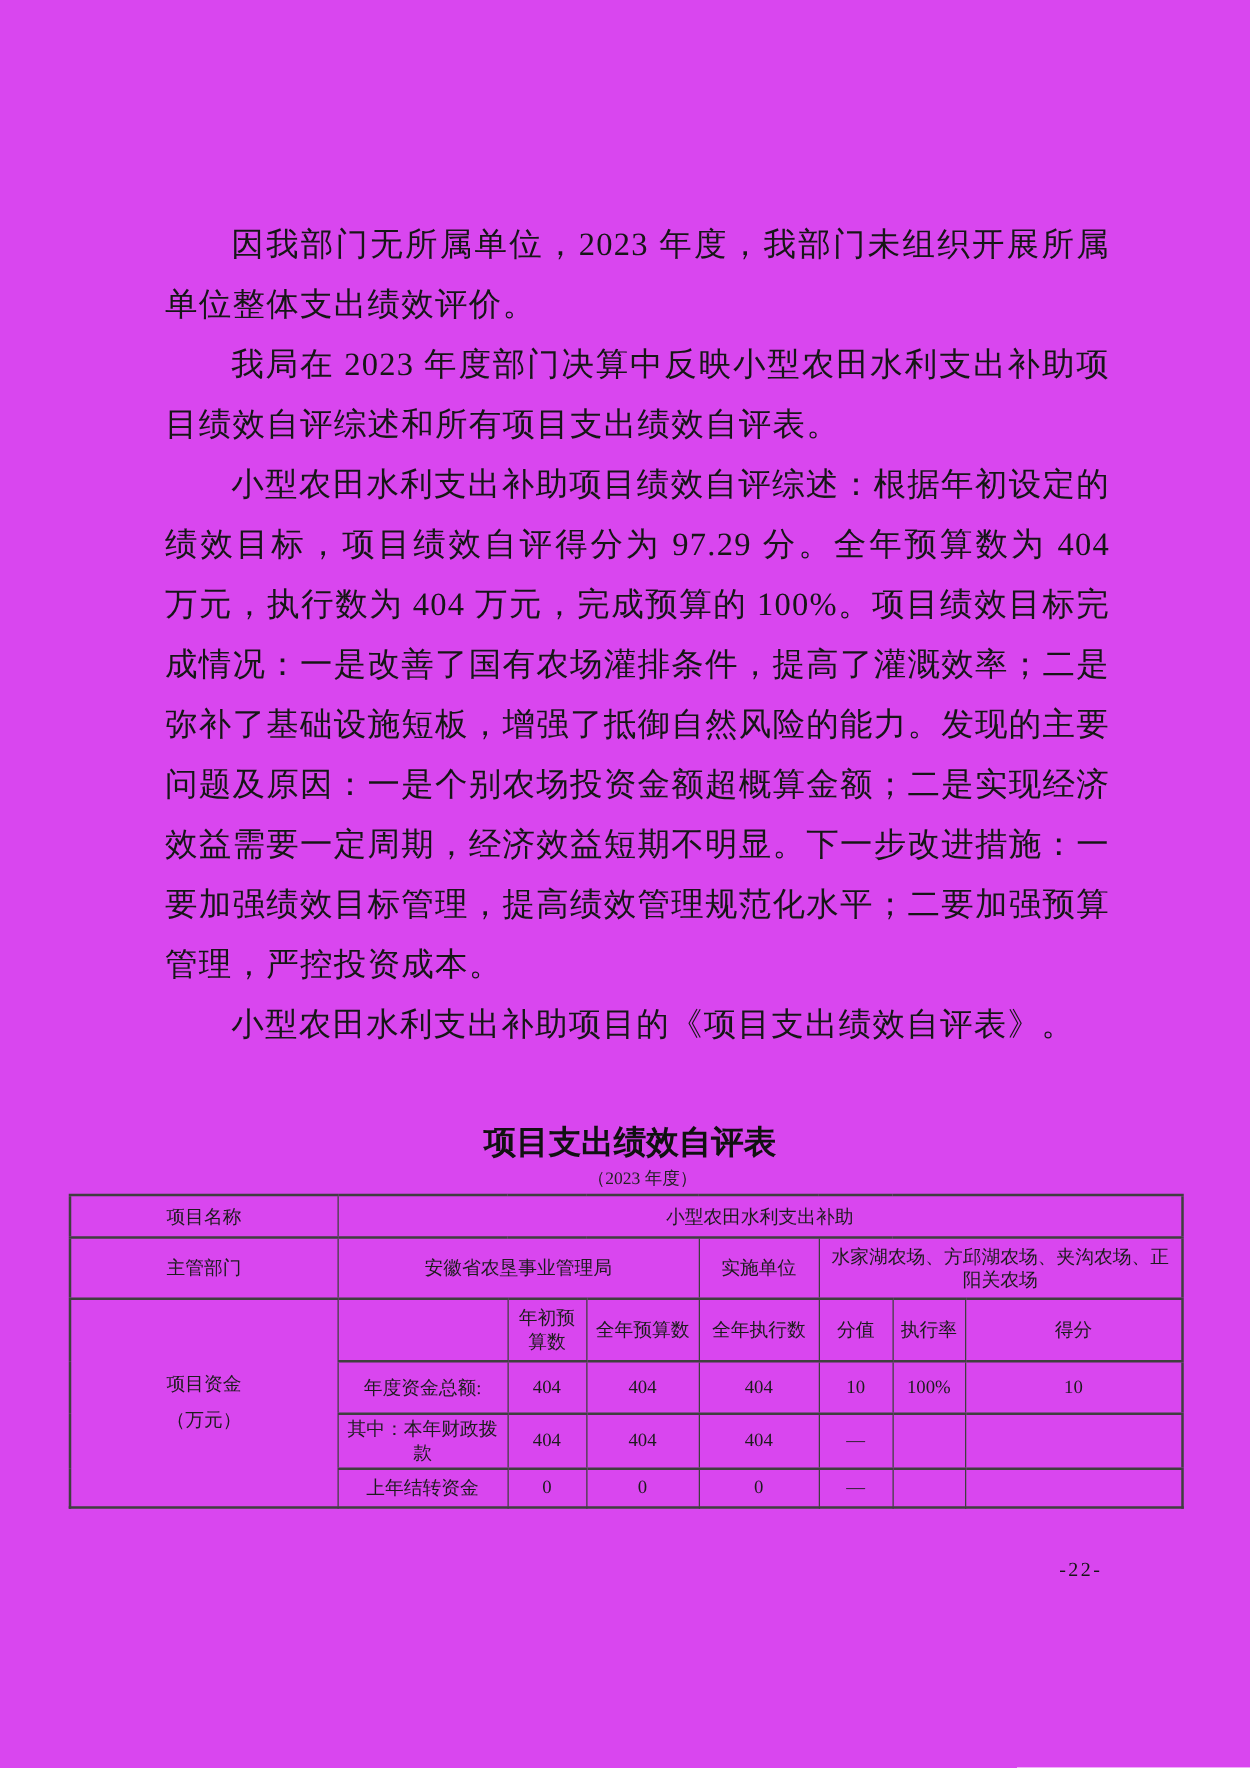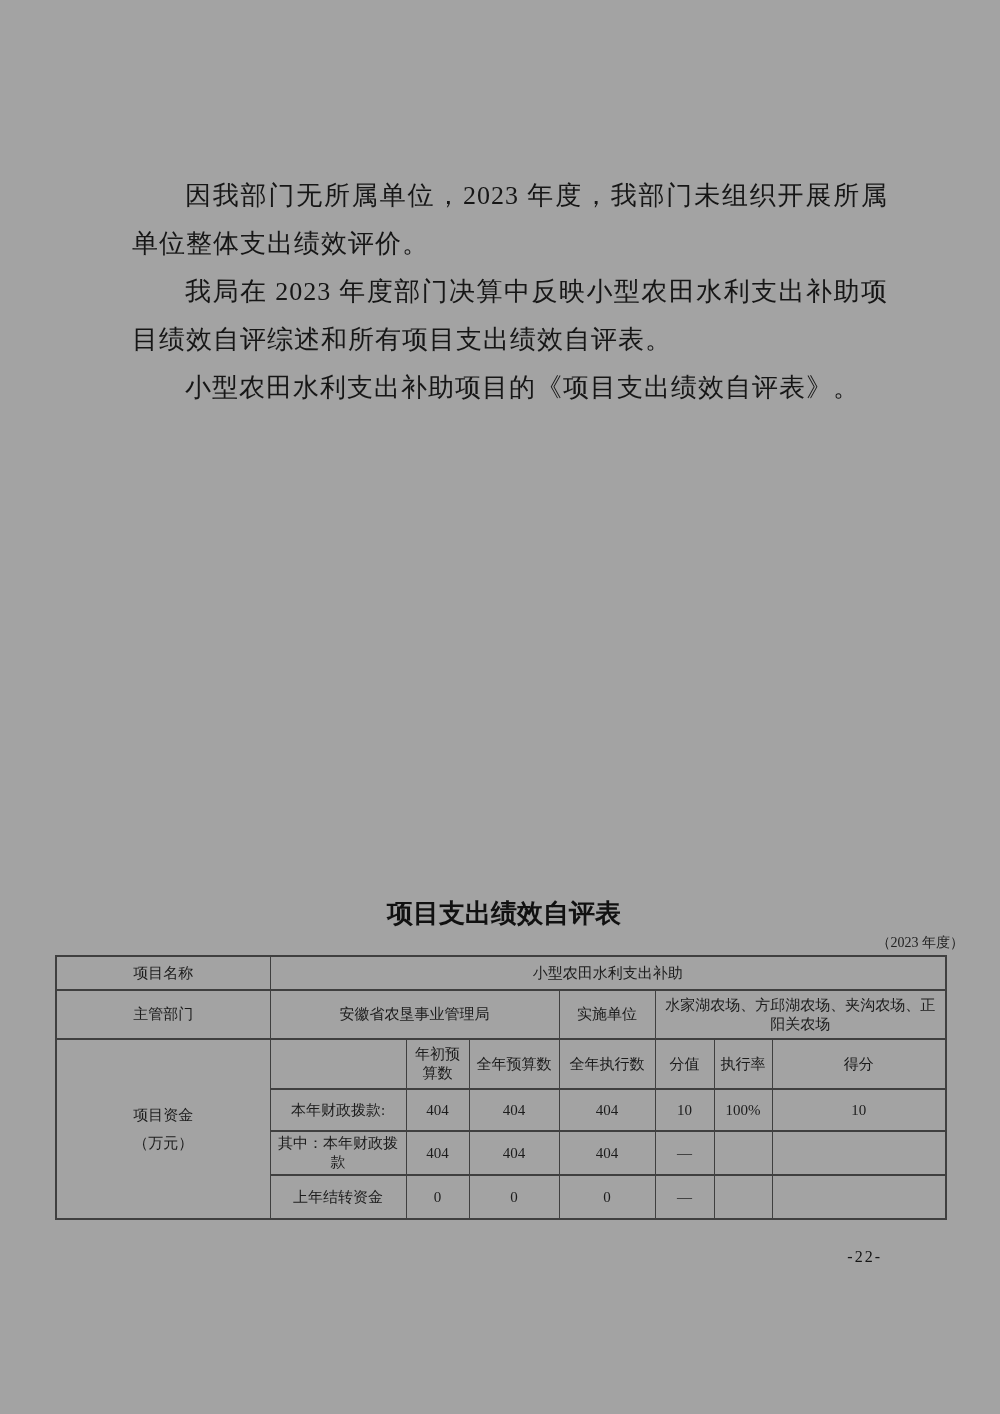--- a/index.html
+++ b/index.html
@@ -4,21 +4,21 @@
 <style>
   html, body {
     margin: 0;
     padding: 0;
     background: #ffffff;
   }
   .page {
     position: relative;
     width: 1000px;
     height: 1414px;
-    background: #a3a3a3;
+    background: #d946ef;
     overflow: hidden;
     font-family: "Liberation Serif", "DejaVu Serif", serif;
     color: #161616;
   }
   
   .body-text {
     position: absolute;
     left: 132px;
     top: 172px;
     width: 756px;
@@ -45,23 +45,24 @@
     font-family: "Liberation Sans", "DejaVu Sans", sans-serif;
     font-weight: bold;
     font-size: 26px;
     color: #111;
   }
   .table-subtitle {
     position: absolute;
     top: 934px;
     left: 0;
     width: 964px;
-    text-align: right;
+    text-align: center;
     font-size: 14px;
     color: #222;
+    padding-left: 32px;
   }
   
   table.eval {
     position: absolute;
     top: 955px;
     left: 55px;
     width: 890px;
     border-collapse: collapse;
     table-layout: fixed;
     font-size: 15px;
@@ -79,21 +80,21 @@
     text-align: center;
     vertical-align: middle;
     padding: 2px 6px;
     overflow: hidden;
   }
   .r1 { height: 34px; }
   .r2 { height: 49px; }
   .r3 { height: 50px; }
   .r4 { height: 42px; }
   .r5 { height: 43px; }
-  .r6 { height: 44px; margin-top: 12px; }
+  .r6 { height: 31px; margin-top: 12px; }
   td.funds-label {
     white-space: pre-line;
     line-height: 1.9;
   }
   td.row-label-left {
     text-align: left;
     padding-left: 10px;
   }
   td.row-label-right {
     text-align: right;
@@ -110,20 +111,21 @@
   }
 </style>
 </head>
 <body>
 
 <div class="page">
 
   <div class="body-text">
     <p class="para">因我部门无所属单位，2023 年度，我部门未组织开展所属单位整体支出绩效评价。</p>
     <p class="para">我局在 2023 年度部门决算中反映小型农田水利支出补助项目绩效自评综述和所有项目支出绩效自评表。</p>
+    <p class="para">小型农田水利支出补助项目绩效自评综述：根据年初设定的绩效目标，项目绩效自评得分为 97.29 分。全年预算数为 404 万元，执行数为 404 万元，完成预算的 100%。项目绩效目标完成情况：一是改善了国有农场灌排条件，提高了灌溉效率；二是弥补了基础设施短板，增强了抵御自然风险的能力。发现的主要问题及原因：一是个别农场投资金额超概算金额；二是实现经济效益需要一定周期，经济效益短期不明显。下一步改进措施：一要加强绩效目标管理，提高绩效管理规范化水平；二要加强预算管理，严控投资成本。</p>
     <p class="para">小型农田水利支出补助项目的《项目支出绩效自评表》。</p>
   </div>
 
   <h2 class="table-title">项目支出绩效自评表</h2>
   <div class="table-subtitle">（2023 年度）</div>
 
   <table class="eval">
     <colgroup>
       <col style="width:214px">
       <col style="width:136px">
@@ -150,21 +152,21 @@
 （万元）</td>
       <td></td>
       <td>年初预算数</td>
       <td>全年预算数</td>
       <td>全年执行数</td>
       <td>分值</td>
       <td>执行率</td>
       <td>得分</td>
     </tr>
     <tr class="r4">
-      <td class="row-label-left">本年财政拨款:</td>
+      <td class="row-label-left">年度资金总额:</td>
       <td>404</td>
       <td>404</td>
       <td>404</td>
       <td>10</td>
       <td>100%</td>
       <td>10</td>
     </tr>
     <tr class="r5">
       <td class="row-label-left">其中：本年财政拨款</td>
       <td>404</td>

